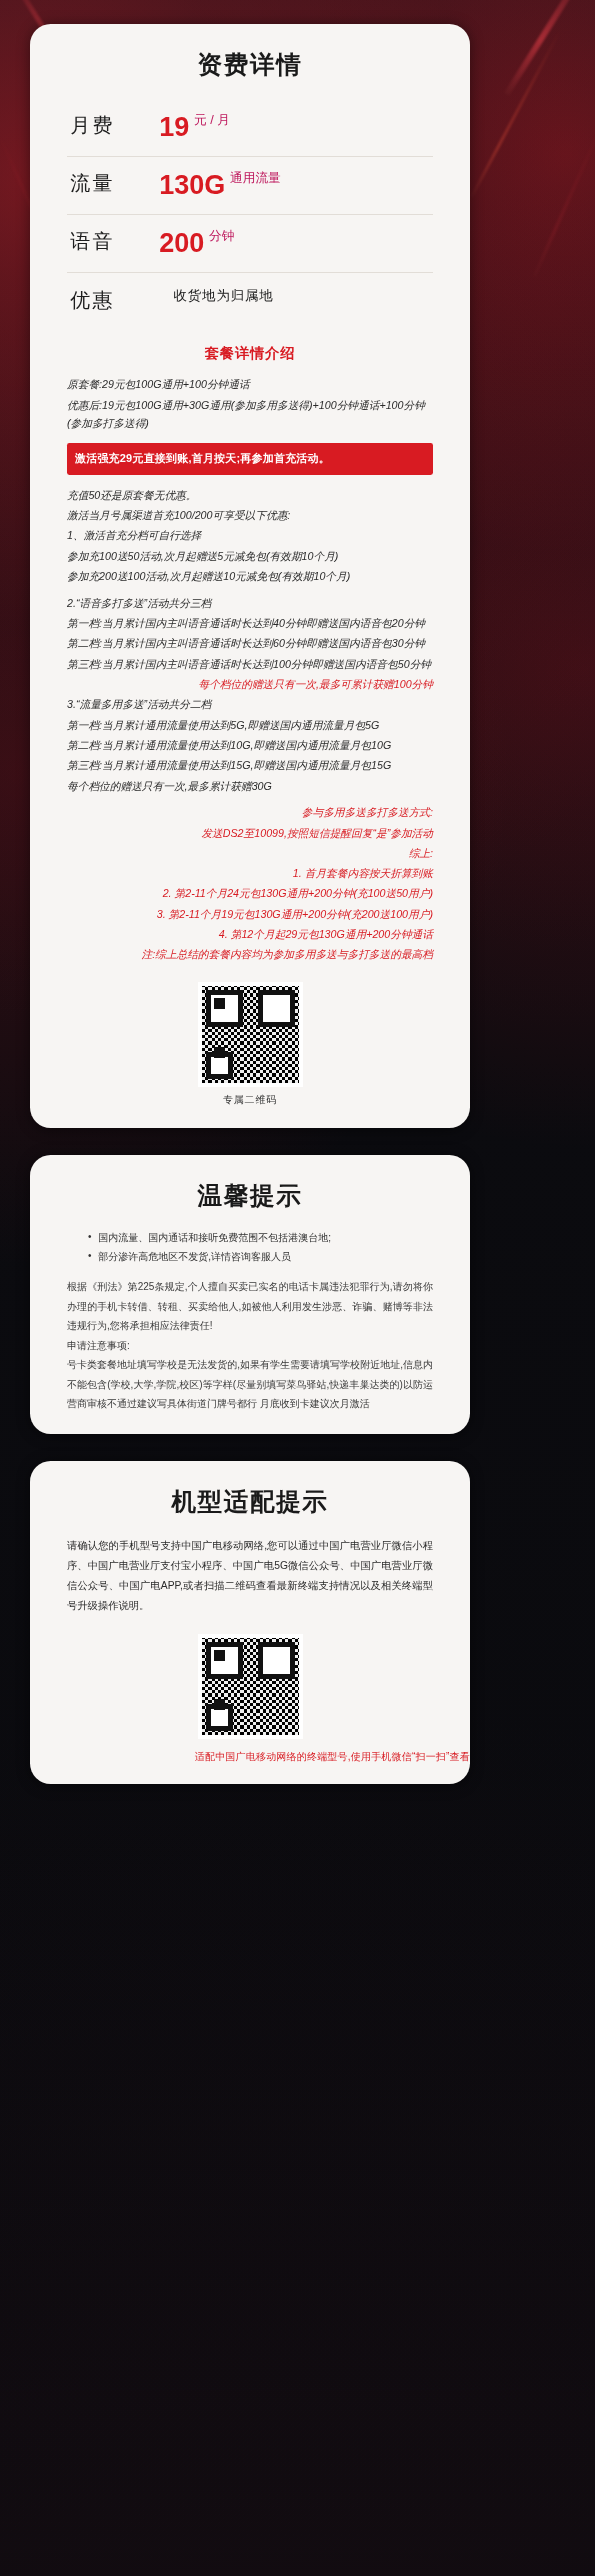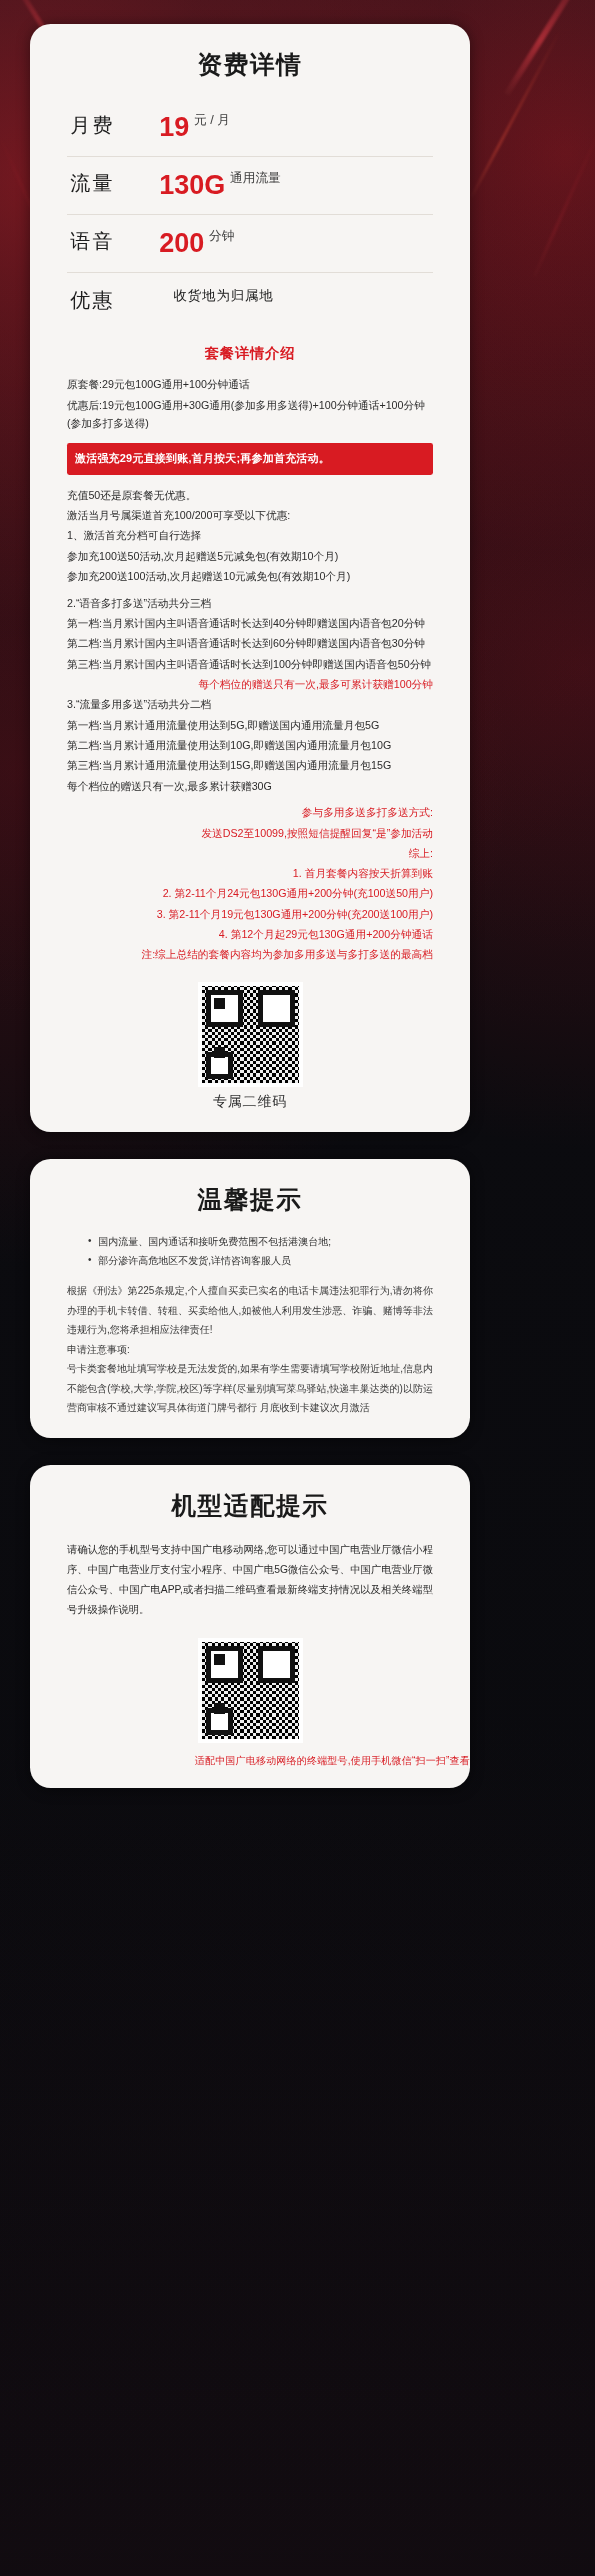--- a/index.html
+++ b/index.html
@@ -71,21 +71,21 @@
     flex: none;
   }
   .spec-value {
     font-size: 27px;
     font-weight: bold;
     color: #d81b22;
     letter-spacing: 0;
   }
   .spec-unit {
     font-size: 12.7px;
-    color: #404040;
+    color: #be185d;
     margin-left: 4.8px;
   }
   .spec-row.offer .spec-text {
     font-size: 13.5px;
     color: #222;
     letter-spacing: 0.8px;
     padding-left: 14.3px;
   }
 
   .section-subtitle {
@@ -96,21 +96,21 @@
     margin: 17.5px 0 12.7px;
     font-weight: bold;
   }
 
   .body {
     padding: 0 37px;
     font-size: 10.7px;
     line-height: 1.75;
     color: #2b2b2b;
   }
-  .body p { margin: 0 0 1.6px; }
+  .body p { margin: 0 0 1.6px; font-style: italic; }
   .body p.gap { margin-top: 8px; }
   .red { color: #d81b22; text-align: right; }
   .banner {
     background: #d81b22;
     color: #fff;
     font-size: 11px;
     font-weight: bold;
     padding: 6.4px 8px;
     border-radius: 2.4px;
     margin: 9.5px 0 11px;
@@ -132,21 +132,21 @@
     content:""; position:absolute; width:27px; height:27px;
     border: 5.6px solid #111; background: #fff;
   }
   .qr::before { top: 4px; left: 4px; }
   .qr::after { top: 4px; right: 4px; }
   .qr > i { bottom: 4px; left: 4px; display:block; }
   .qr > b {
     position:absolute; width:11px;height:11px;background:#111;
     top:12.7px; left:12.7px; box-shadow: 49px 0 0 #111, 0 49px 0 #111;
   }
-  .qr-caption { font-size: 14px; color: #333; letter-spacing: 0.8px; }
+  .qr-caption { font-size: 10px; color: #333; letter-spacing: 0.8px; }
 
   
   .tips-list {
     padding: 0 37px;
     font-size: 10px;
     line-height: 1.85;
     color: #333;
     margin-left: 21px;
   }
   .tips-list li { list-style: none; position: relative; padding-left: 10.3px; }

